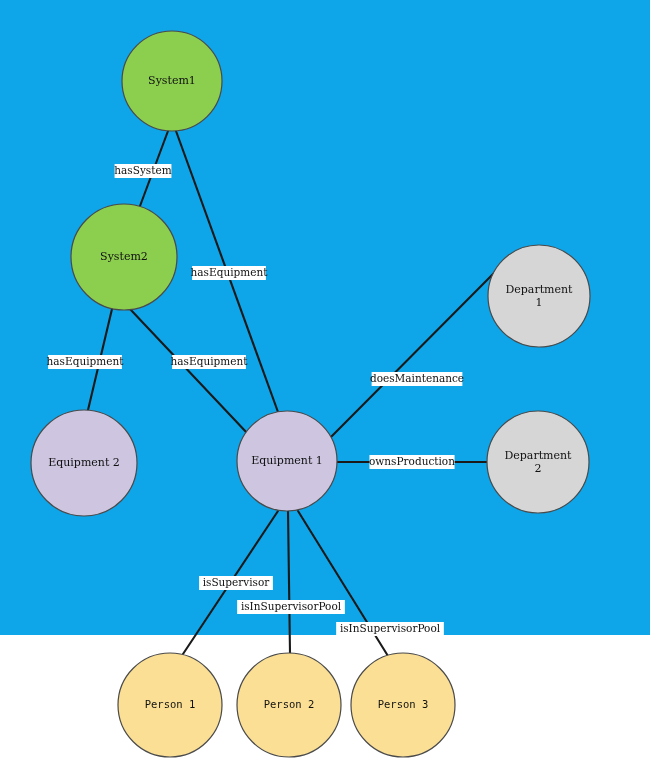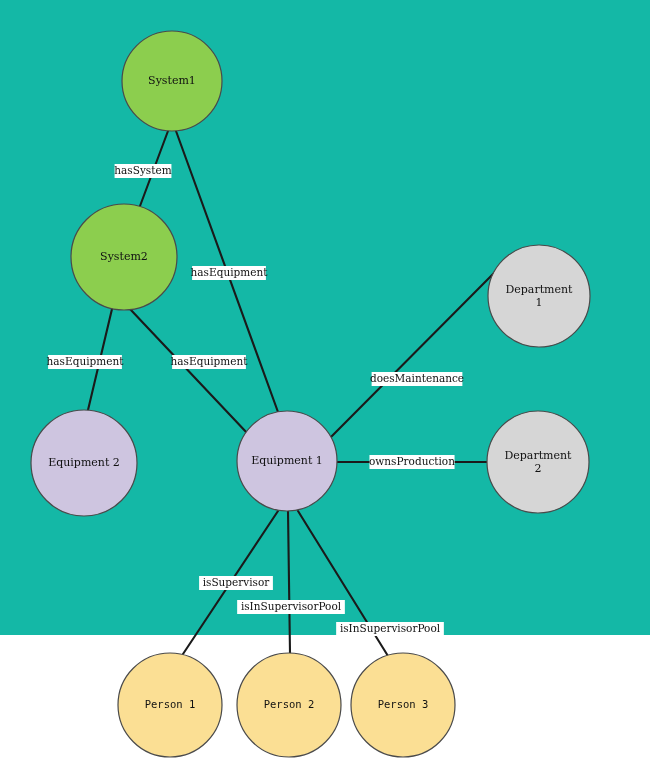--- a/index.html
+++ b/index.html
@@ -10,21 +10,21 @@
   body {
     width: 650px;
     height: 775px;
     font-family: "DejaVu Serif", serif;
     overflow: hidden;
   }
   #graph-canvas {
     position: relative;
     width: 650px;
     height: 635px;
-    background: #14b8a6;
+    background: #0ea5e9;
   }
   svg.graph-svg {
     position: absolute;
     left: 0;
     top: 0;
     width: 650px;
     height: 775px;
   }
   .edge-line {
     stroke: #1a1a1a;

